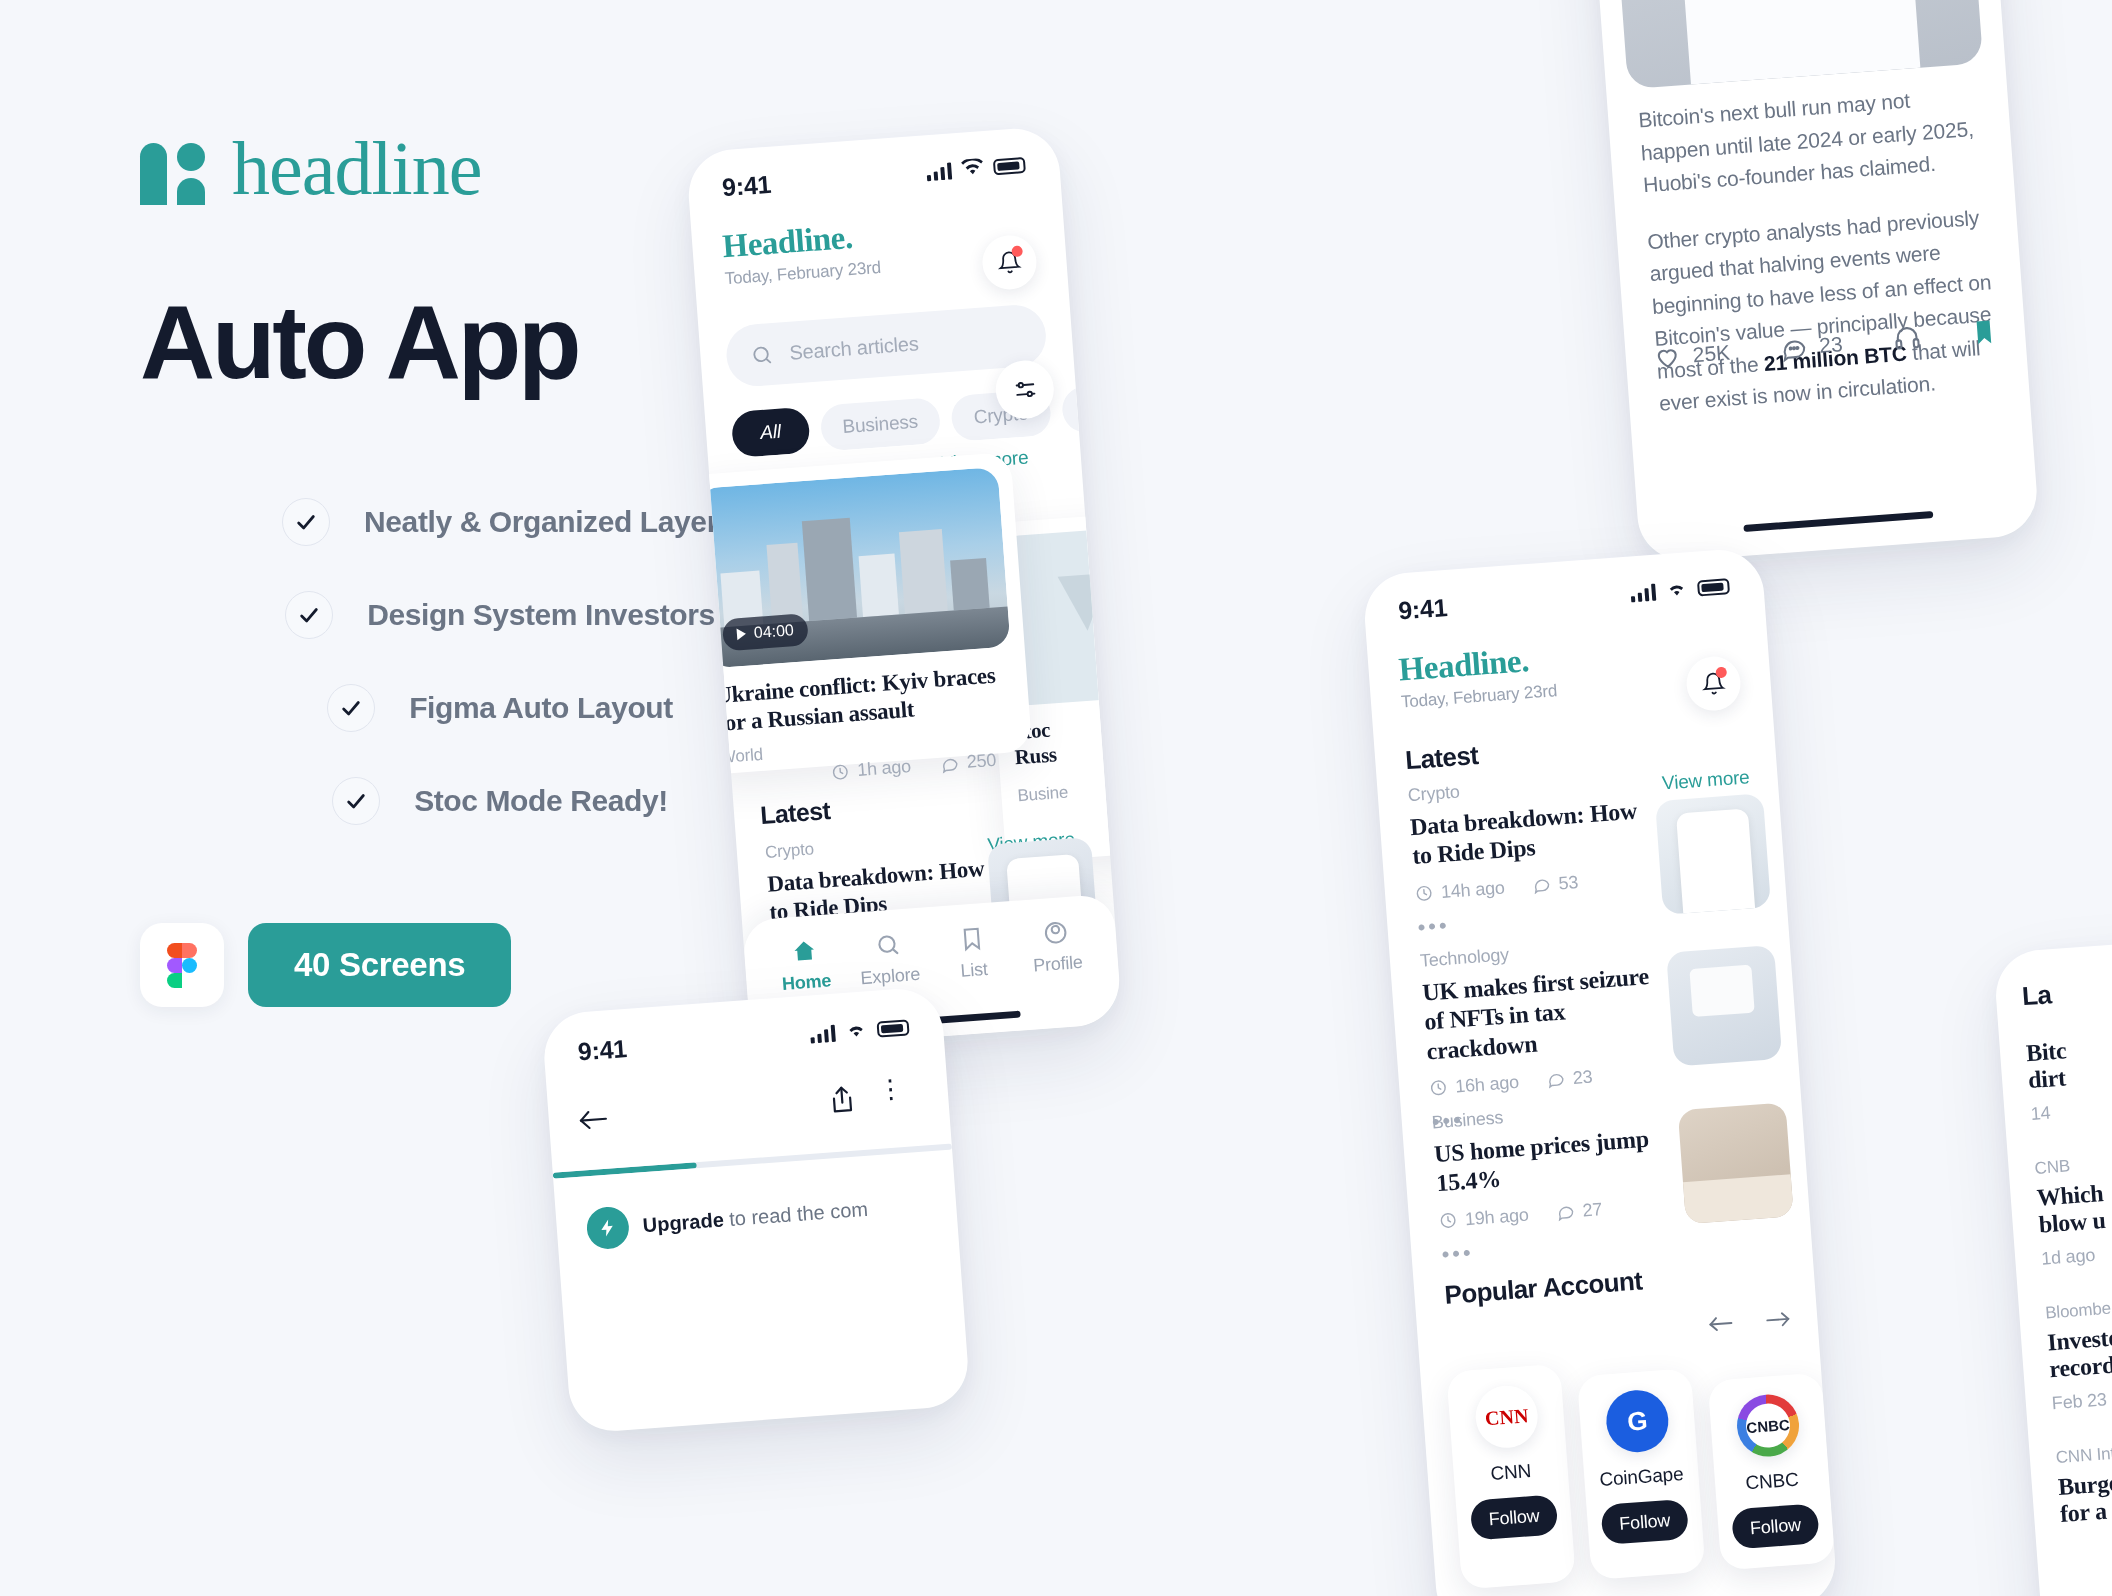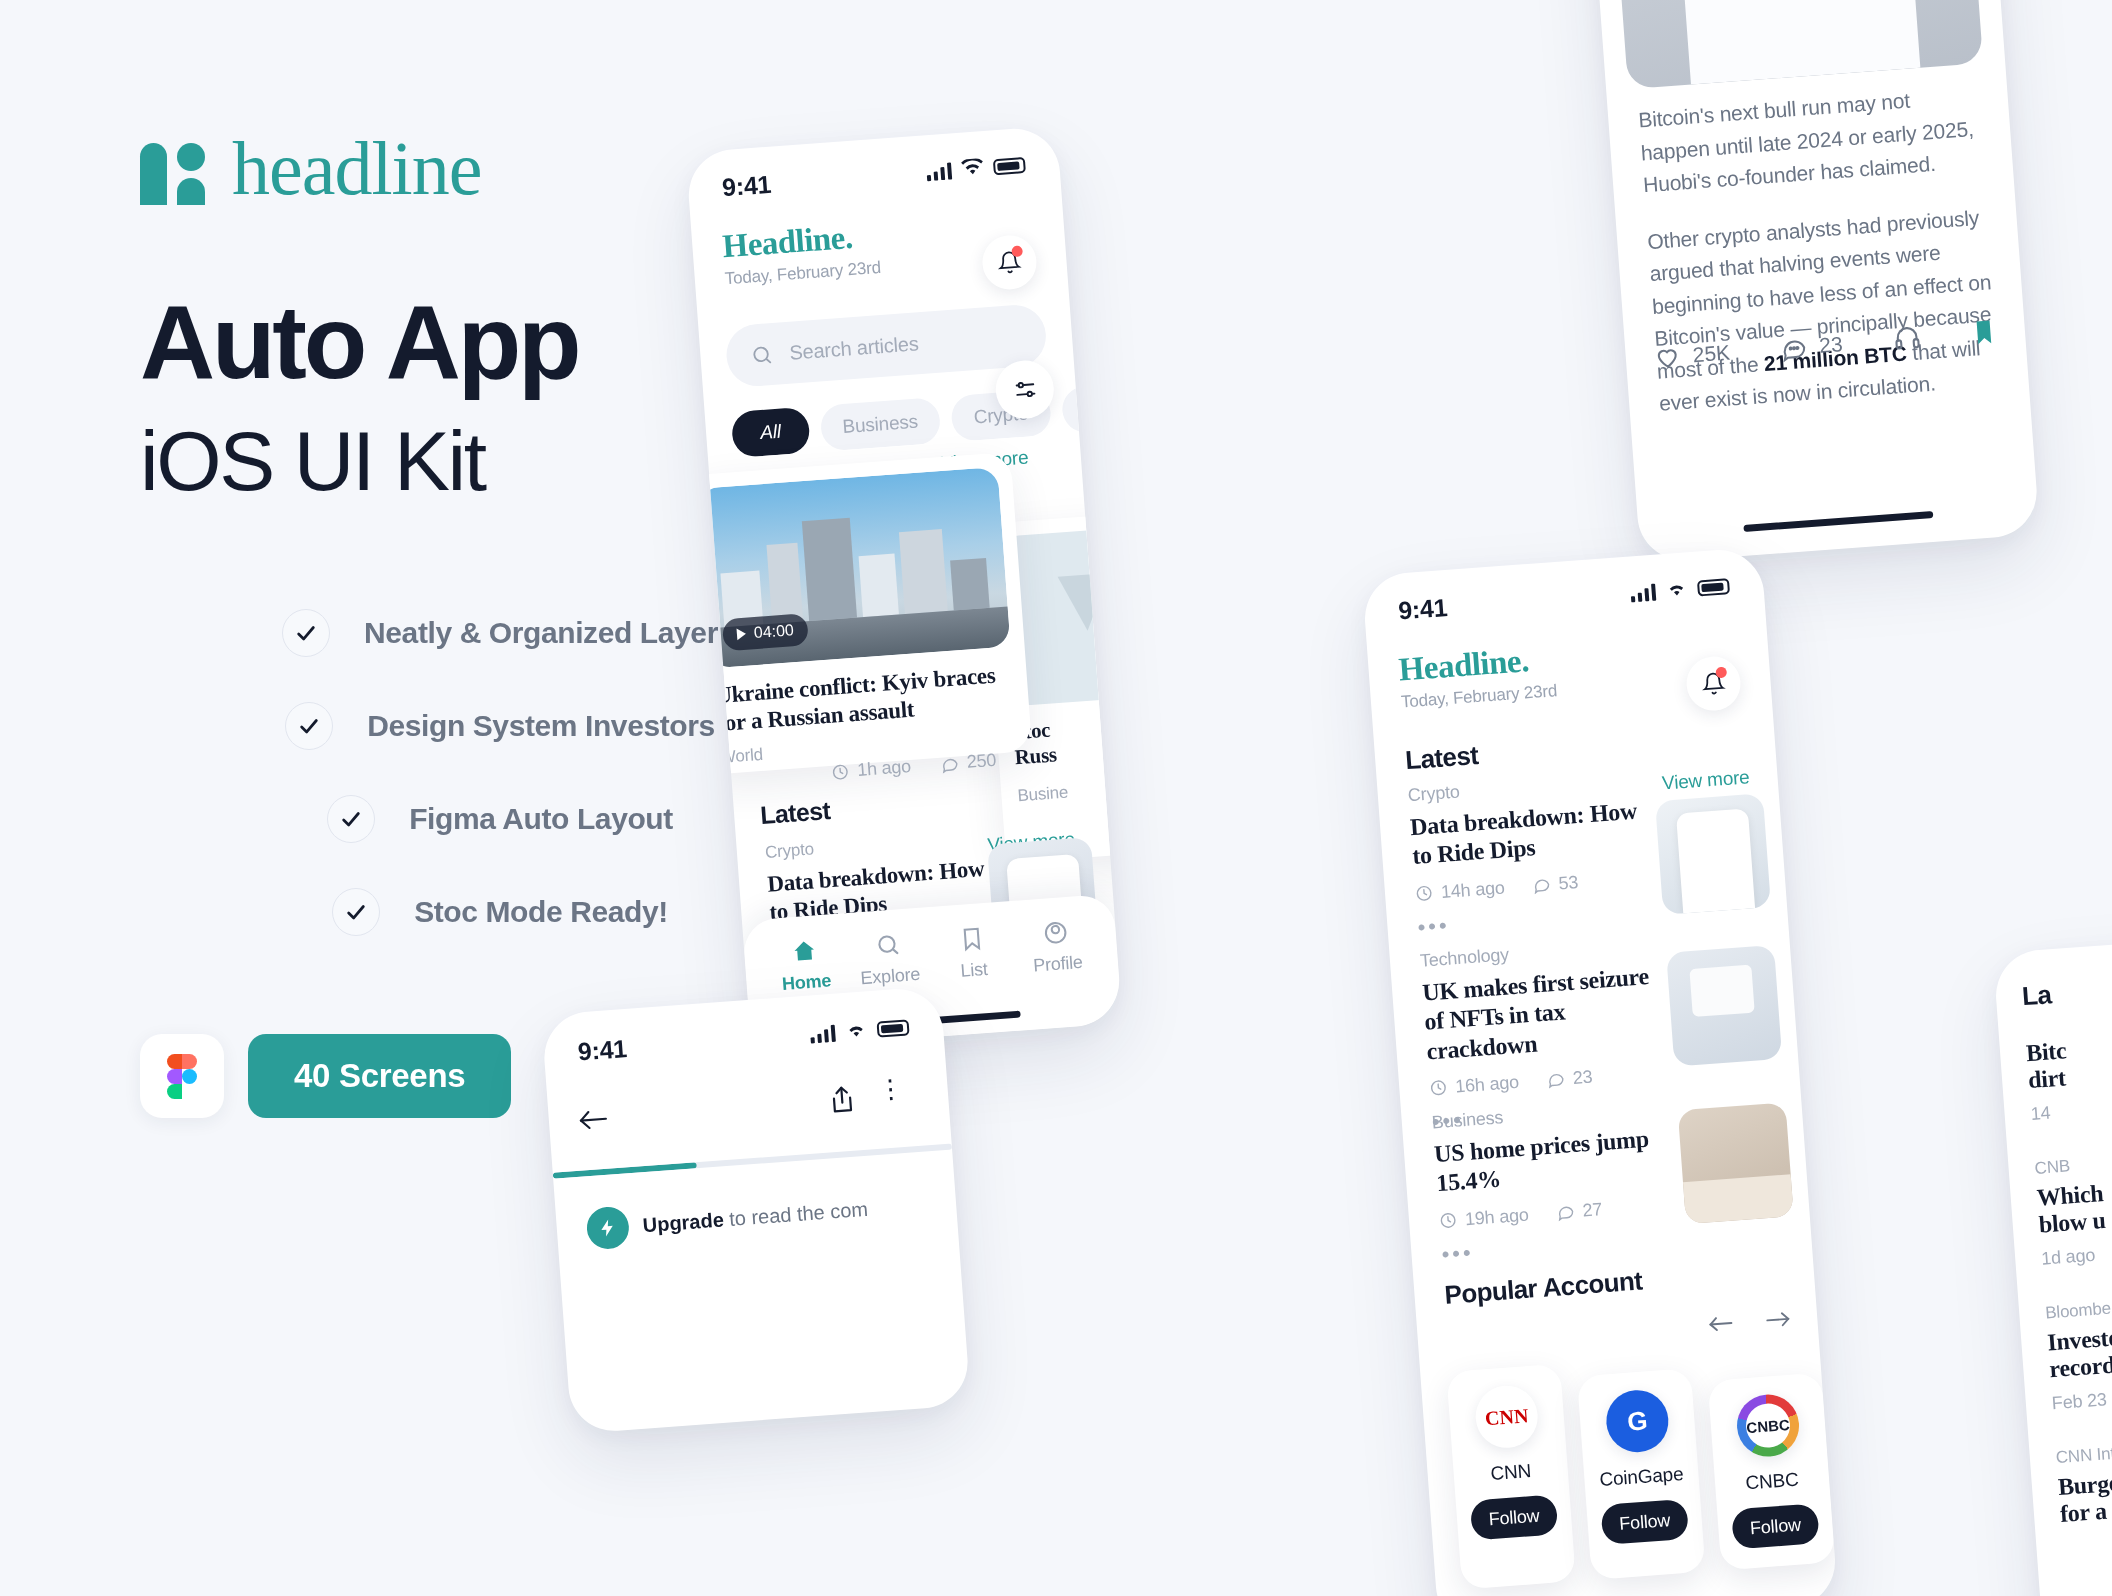--- a/index.html
+++ b/index.html
@@ -182,21 +182,20 @@
     <div class="logo-row">
       <div class="logo-mark">
         <span class="bar b1"></span>
           <span class="bar b2"></span>
           <span class="bar b3"></span>
       </div>
       <div class="logo-text">headline</div>
     </div>
 
     <div class="big-title">Auto App</div>
-    <div class="sub-title">iOS UI Kit</div>
 
     <div class="features">
       <div class="feature">
         <span class="check-circle">
           <svg viewBox="0 0 24 24" fill="none" stroke="#141b2d" stroke-width="3" stroke-linecap="round" stroke-linejoin="round">
               <polyline points="4,13 9.5,18.5 20,6"></polyline>
             </svg>
         </span>
         <span class="feature-label">Neatly &amp; Organized Layer</span>
       </div>

